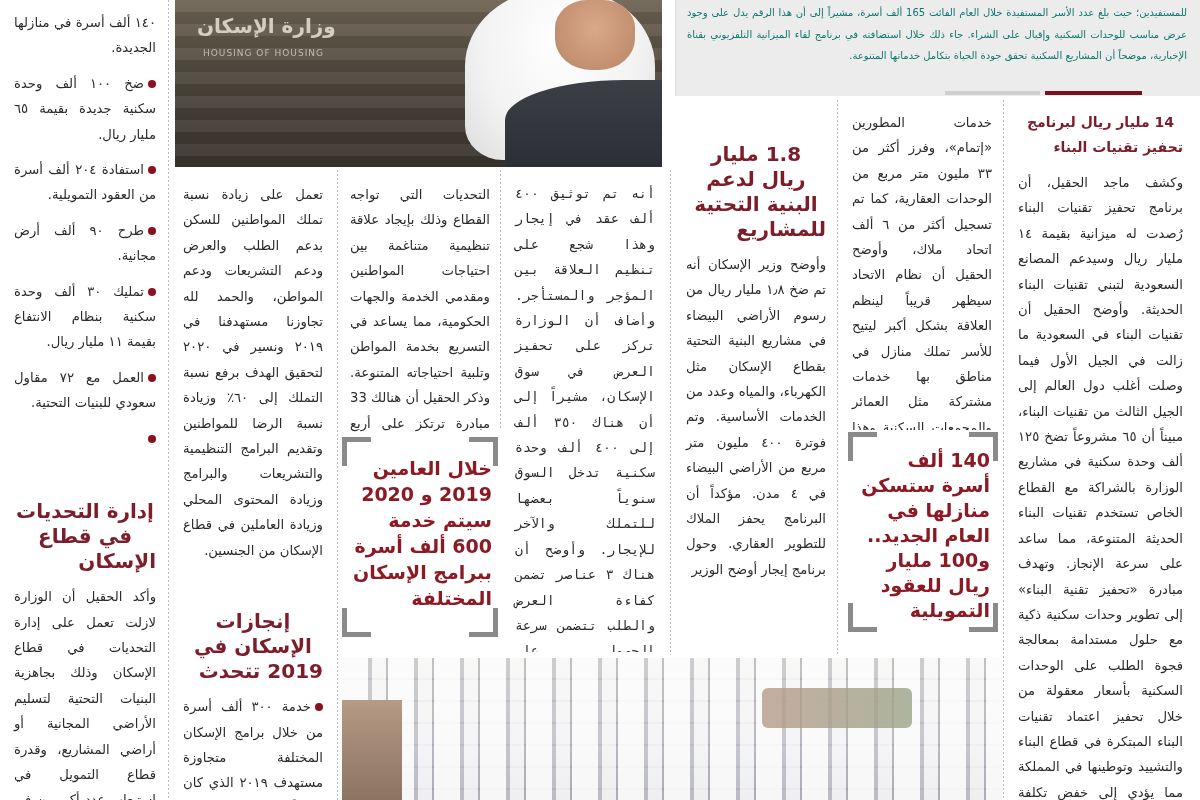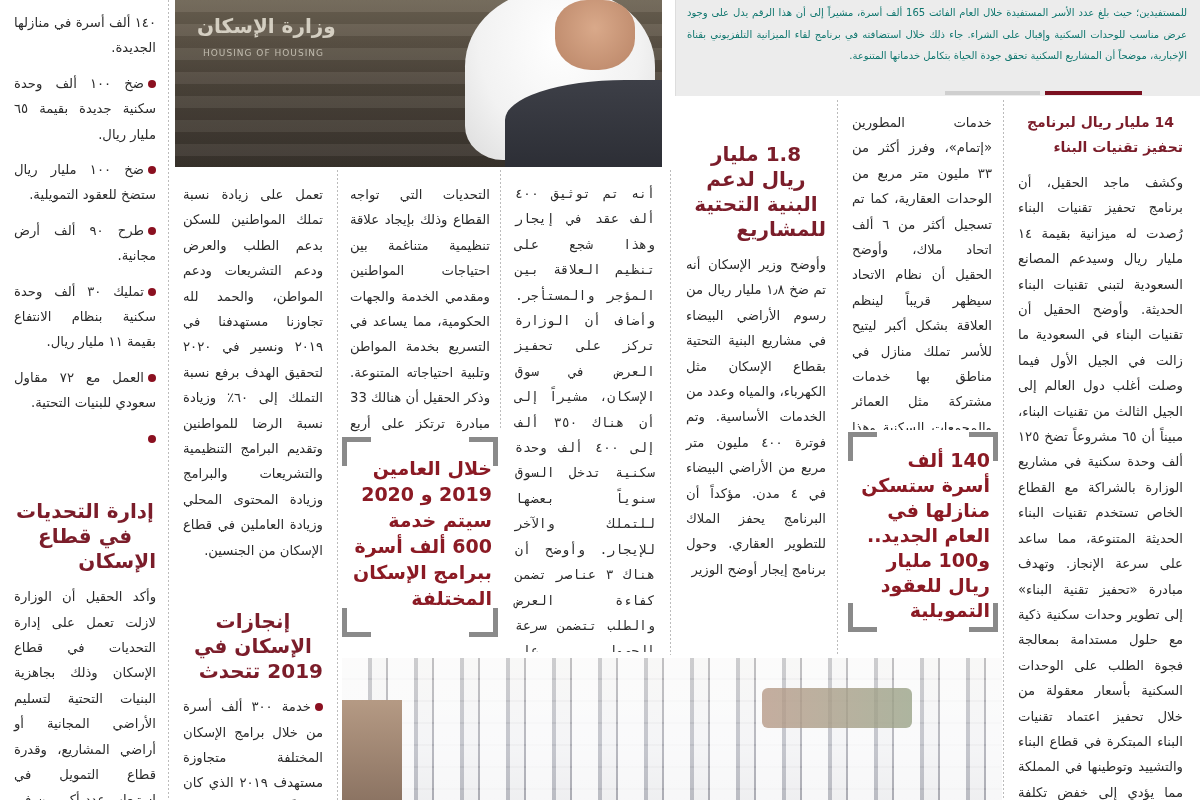--- a/index.html
+++ b/index.html
@@ -158,21 +158,21 @@
   <div style="height:26px;"></div>
   <p class="subhead">إنجازات الإسكان في 2019 تتحدث</p>
   <p class="bullet"><span class="dot"></span><span>خدمة ٣٠٠ ألف أسرة من خلال برامج الإسكان المختلفة متجاوزة مستهدف ٢٠١٩ الذي كان مقرراً فيه خدمة ٢٠٠ ألف أسرة.</span></p>
 
 </div>
 <div class="rule-v" style="left:168px; top:0px; height:800px;"></div>
 
 <div class="col" style="left:4px; top:0px; width:162px; height:800px; overflow:hidden;">
   <p>١٤٠ ألف أسرة في منازلها الجديدة.</p>
   <p class="bullet"><span class="dot"></span><span>ضخ ١٠٠ ألف وحدة سكنية جديدة بقيمة ٦٥ مليار ريال.</span></p>
-  <p class="bullet"><span class="dot"></span><span>ضخ ١٠٠ مليار ريال ستضخ للعقود التمويلية.</span></p>
+  <p class="bullet"><span class="dot"></span><span>استفادة ٢٠٤ ألف أسرة من العقود التمويلية.</span></p>
   <p class="bullet"><span class="dot"></span><span>طرح ٩٠ ألف أرض مجانية.</span></p>
   <p class="bullet"><span class="dot"></span><span>تمليك ٣٠ ألف وحدة سكنية بنظام الانتفاع بقيمة ١١ مليار ريال.</span></p>
   <p class="bullet"><span class="dot"></span><span>العمل مع ٧٢ مقاول سعودي للبنيات التحتية.</span></p>
   <p class="bullet"><span class="dot"></span></p>
   <div style="height:28px;"></div>
   <p class="subhead">إدارة التحديات في قطاع الإسكان</p>
   <p>وأكد الحقيل أن الوزارة لازلت تعمل على إدارة التحديات في قطاع الإسكان وذلك بجاهزية البنيات التحتية لتسليم الأراضي المجانية أو أراضي المشاريع، وقدرة قطاع التمويل في استيعاب عدد أكبر من في وقت قصير، وتوفير خيارات سكنية متنوعة أسعارها تتوافق مع القدرة الشرائية للمواطنين، وتصب جميع هذه التحديات في هدف الوزارة الاستراتيجي في تسهيل وتمكين الأسرة من مسكنها الأول وهذا هو أهم</p>
 </div>
 
 <div class="photo-bottom">

